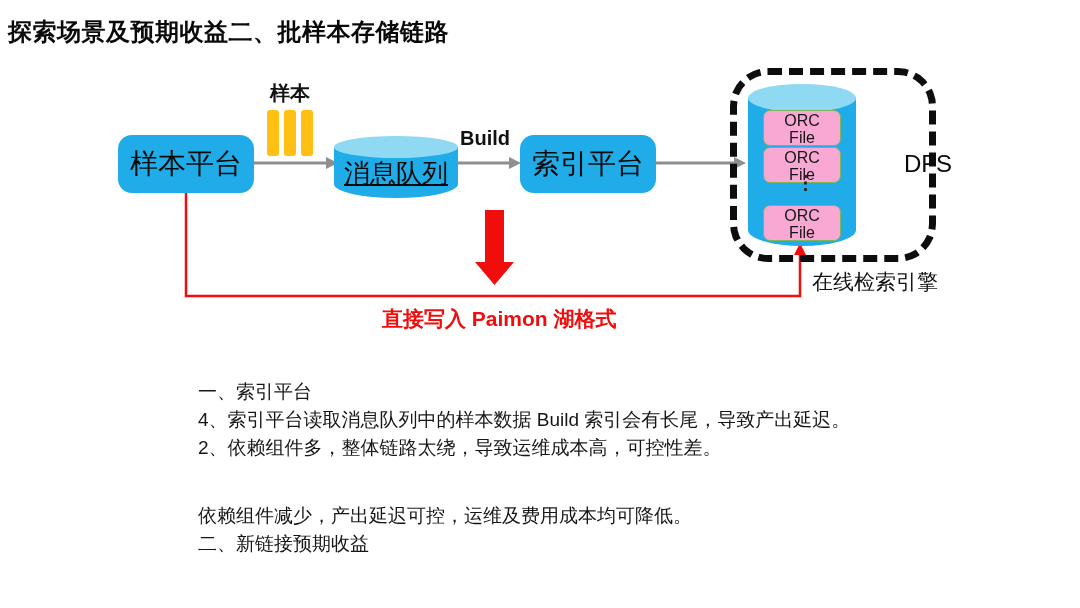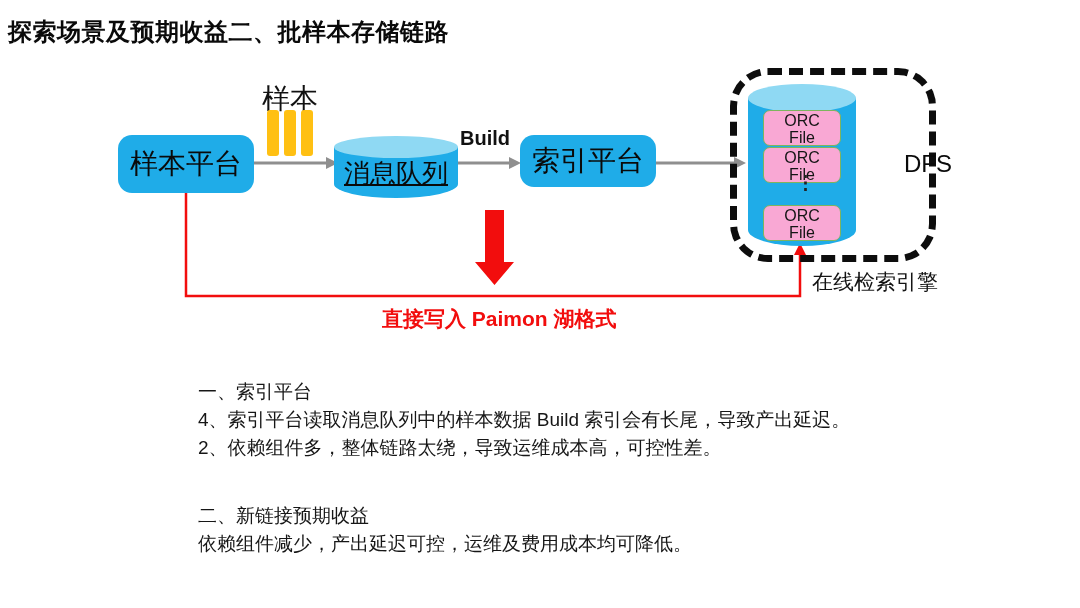--- a/index.html
+++ b/index.html
@@ -6,40 +6,40 @@
   .page{position:relative;width:1080px;height:608px;background:#ffffff;overflow:hidden;
         font-family:"Liberation Sans", sans-serif;color:#111;}
   .abs{position:absolute;}
 
   .page-title{left:8px;top:16px;font-size:24px;font-weight:700;color:#0a0a0a;letter-spacing:.5px;text-align:right;}
 
   
   .node-box{background:#1face8;border-radius:14px;display:flex;align-items:center;justify-content:center;
             font-size:28px;color:#0a0a0a;font-family:Liberation Serif, serif;}
   .box-sample{left:118px;top:135px;width:136px;height:58px;}
-  .box-index{left:520px;top:135px;width:136px;height:52px;}
+  .box-index{left:520px;top:135px;width:136px;height:58px;}
 
   
   .cylinder{position:absolute;}
   .cyl-top{position:absolute;left:0;right:0;top:0;border-radius:50%;background:#8fd9f3;z-index:2;}
   .cyl-body{position:absolute;left:0;right:0;background:#1face8;}
   .cyl-label{position:absolute;left:0;right:0;text-align:center;z-index:3;color:#0a0a0a;}
 
   .mq{left:334px;top:136px;width:124px;height:62px;}
   .mq .cyl-top{height:22px;}
   .mq .cyl-body{top:11px;bottom:0;border-radius:0 0 50% 50%/0 0 14px 14px;}
   .mq .cyl-label{top:20px;font-size:26px;text-decoration:underline;}
 
   .dfs-cyl{left:748px;top:84px;width:108px;height:162px;}
   .dfs-cyl .cyl-top{height:28px;}
   .dfs-cyl .cyl-body{top:14px;bottom:0;border-radius:0 0 50% 50%/0 0 16px 16px;}
 
   
   .bar{width:12px;height:46px;top:110px;background:#ffc013;border-radius:3px;}
-  .sample-label{left:250px;top:80px;width:80px;text-align:center;font-size:28px;font-weight:400;}
+  .sample-label{left:250px;top:80px;width:80px;text-align:center;font-size:20px;font-weight:700;}
 
   .build-label{left:460px;top:127px;font-size:20px;font-weight:700;}
 
   
   .dfs-dash{left:730px;top:68px;width:206px;height:194px;border:7px dashed #0d0d0d;border-radius:38px;
             box-sizing:border-box;background:transparent;}
   .dfs-label{left:904px;top:150px;font-size:24px;color:#0a0a0a;}
 
   .orc-box{left:763px;width:78px;height:36px;background:#f9a8d4;border:1px solid #7db45e;border-radius:7px;
            box-sizing:border-box;text-align:center;font-size:16px;line-height:17px;color:#151515;z-index:4;padding-top:1px;}
@@ -126,17 +126,17 @@
   <div class="abs dfs-label">DFS</div>
   <div class="abs red-caption">直接写入 Paimon 湖格式</div>
 
   <div class="abs engine-label">在线检索引擎</div>
 
   <div class="abs notes">
     <div>一、索引平台</div>
     <div>4、索引平台读取消息队列中的样本数据 Build 索引会有长尾，导致产出延迟。</div>
     <div>2、依赖组件多，整体链路太绕，导致运维成本高，可控性差。</div>
     <div class="gap"></div>
+    <div>依赖组件减少，产出延迟可控，运维及费用成本均可降低。</div>
     <div>二、新链接预期收益</div>
-    <div>依赖组件减少，产出延迟可控，运维及费用成本均可降低。</div>
   </div>
 
 </div>
 
 </body></html>

